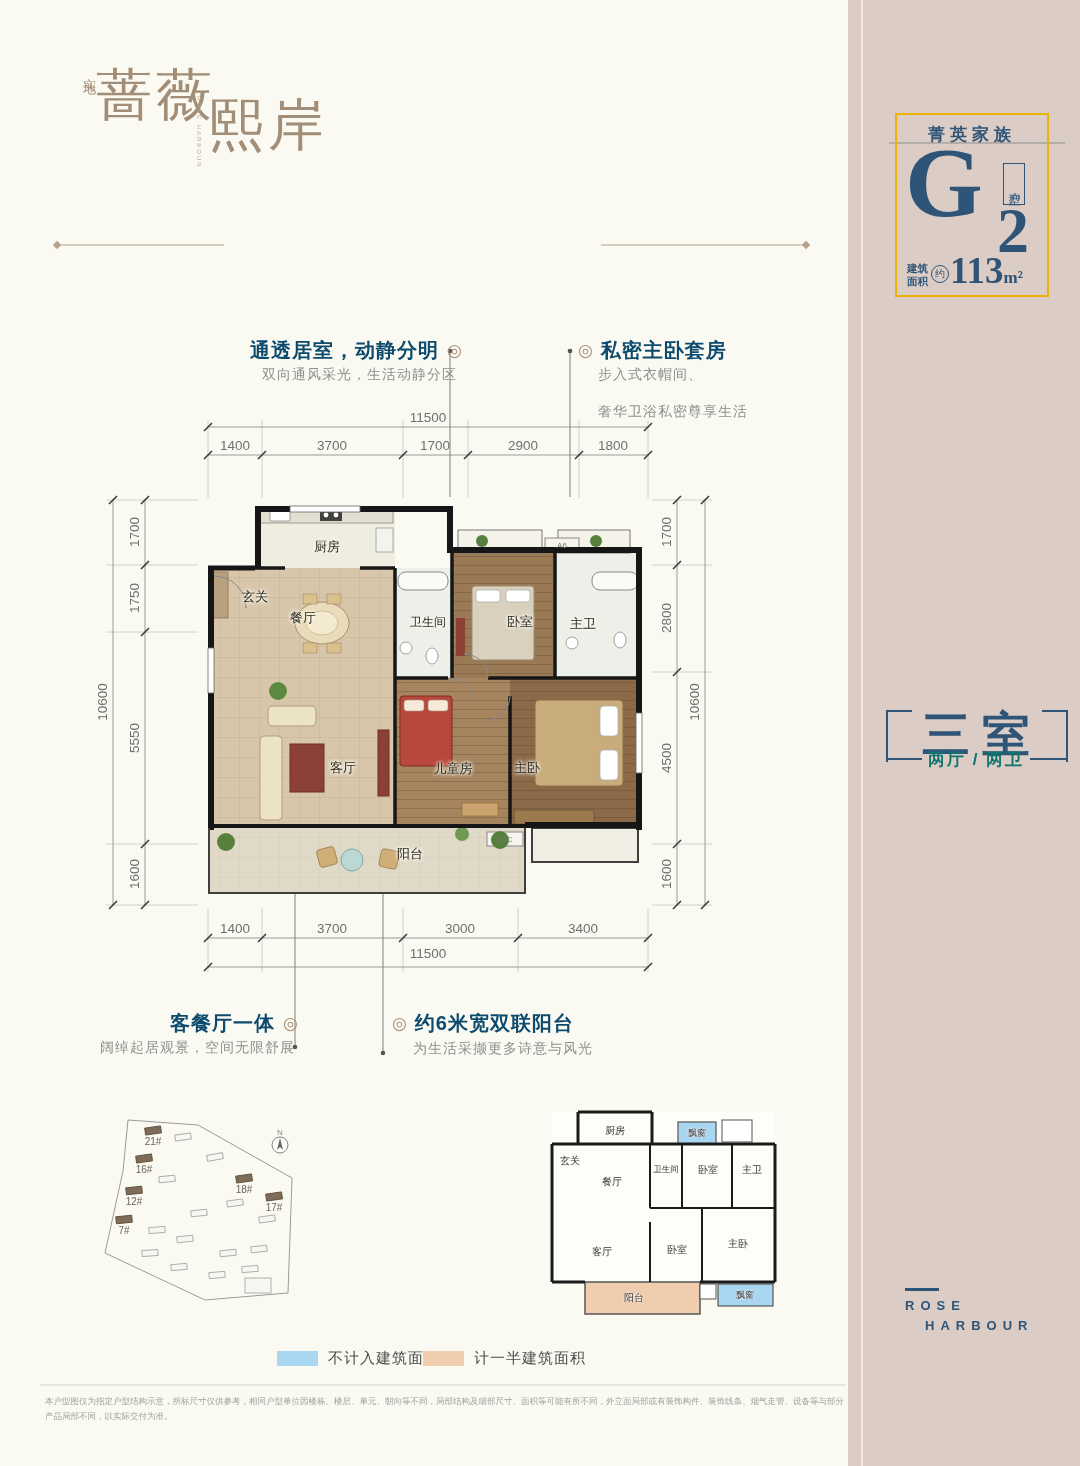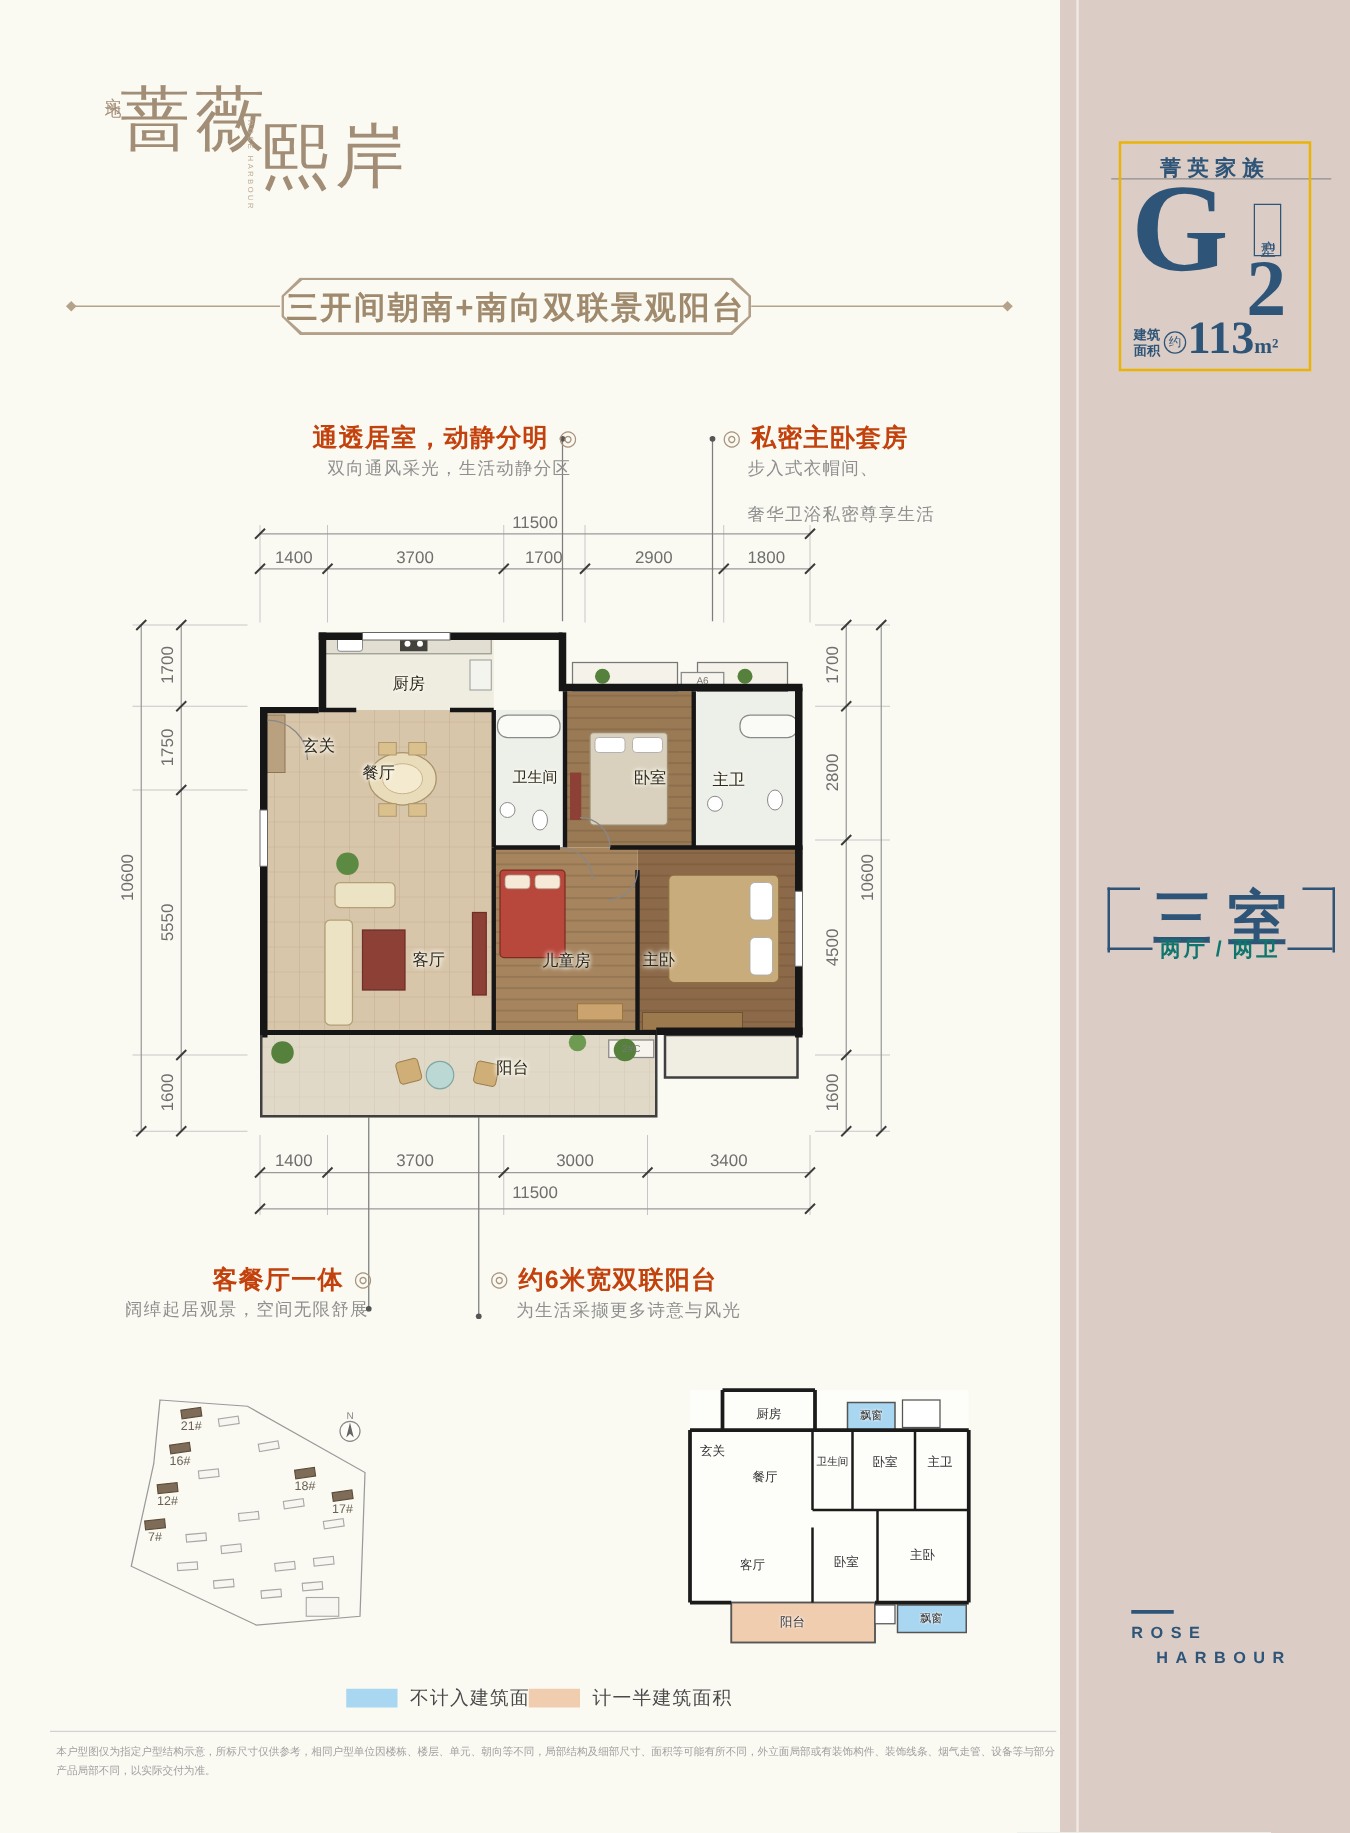--- a/index.html
+++ b/index.html
@@ -37,21 +37,21 @@
   .tc-2{position:absolute;left:100px;top:84px;font-family:"Liberation Serif",serif;font-weight:700;
         font-size:64px;line-height:1;color:#2e5578;}
   .tc-arealbl{position:absolute;left:10px;top:147px;font-size:10.5px;font-weight:700;color:#2e5578;line-height:1.2;}
   .tc-approx{position:absolute;left:34px;top:150px;width:16px;height:16px;border:1px solid #2e5578;border-radius:50%;
              font-size:10px;color:#2e5578;display:flex;align-items:center;justify-content:center;}
   .tc-area{position:absolute;left:53px;top:137px;font-family:"Liberation Serif",serif;font-weight:700;
            font-size:37px;color:#2e5578;line-height:1;}
   .tc-unit{font-size:17px;font-weight:700;}
   
   .co-row{position:absolute;display:flex;align-items:center;gap:8px;white-space:nowrap;}
-  .co-title{font-size:20px;font-weight:700;color:#c2410c;letter-spacing:1px;}
+  .co-title{font-size:20px;font-weight:700;color:#0c4a6e;letter-spacing:1px;}
   .co-marker{font-size:17px;color:#a8937c;}
   .co-desc{position:absolute;font-size:14px;color:#8f8f8f;letter-spacing:1px;white-space:nowrap;}
   
   .dim{position:absolute;transform:translate(-50%,0);font-size:13.5px;color:#6f6f6f;white-space:nowrap;}
   .vdim{position:absolute;transform:translate(-50%,-50%) rotate(-90deg);font-size:13.5px;color:#6f6f6f;white-space:nowrap;}
   
   .rm{position:absolute;transform:translate(-50%,-50%);font-size:13px;color:#2c2721;white-space:nowrap;
       text-shadow:0 0 3px #fffdf0,0 0 4px #fffdf0,0 0 5px #fffdf0;}
   .tiny{position:absolute;transform:translate(-50%,-50%);font-size:8px;color:#777;white-space:nowrap;}
   
@@ -124,25 +124,20 @@
     <path d="M40,1385 H845" stroke="#d2d2d2" stroke-width="1"></path>
   </svg>
 
   <div>
     <span class="logo-pre">实地</span>
     <span class="logo-n1">蔷薇</span>
     <span class="logo-vert">ROSE HARBOUR</span>
     <span class="logo-n2">熙岸</span>
   </div>
 
-  <div class="banner-outer">
-    <div class="banner-inner">
-      <span class="banner-text">三开间朝南+南向双联景观阳台</span>
-    </div>
-  </div>
 
   <div class="type-card">
     <div class="tc-family">菁英家族</div>
     <div class="tc-g">G</div>
     <div class="tc-type">户型</div>
     <div class="tc-2">2</div>
     <div class="tc-arealbl">
       <div>建筑</div>
       <div>面积</div>
     </div>

